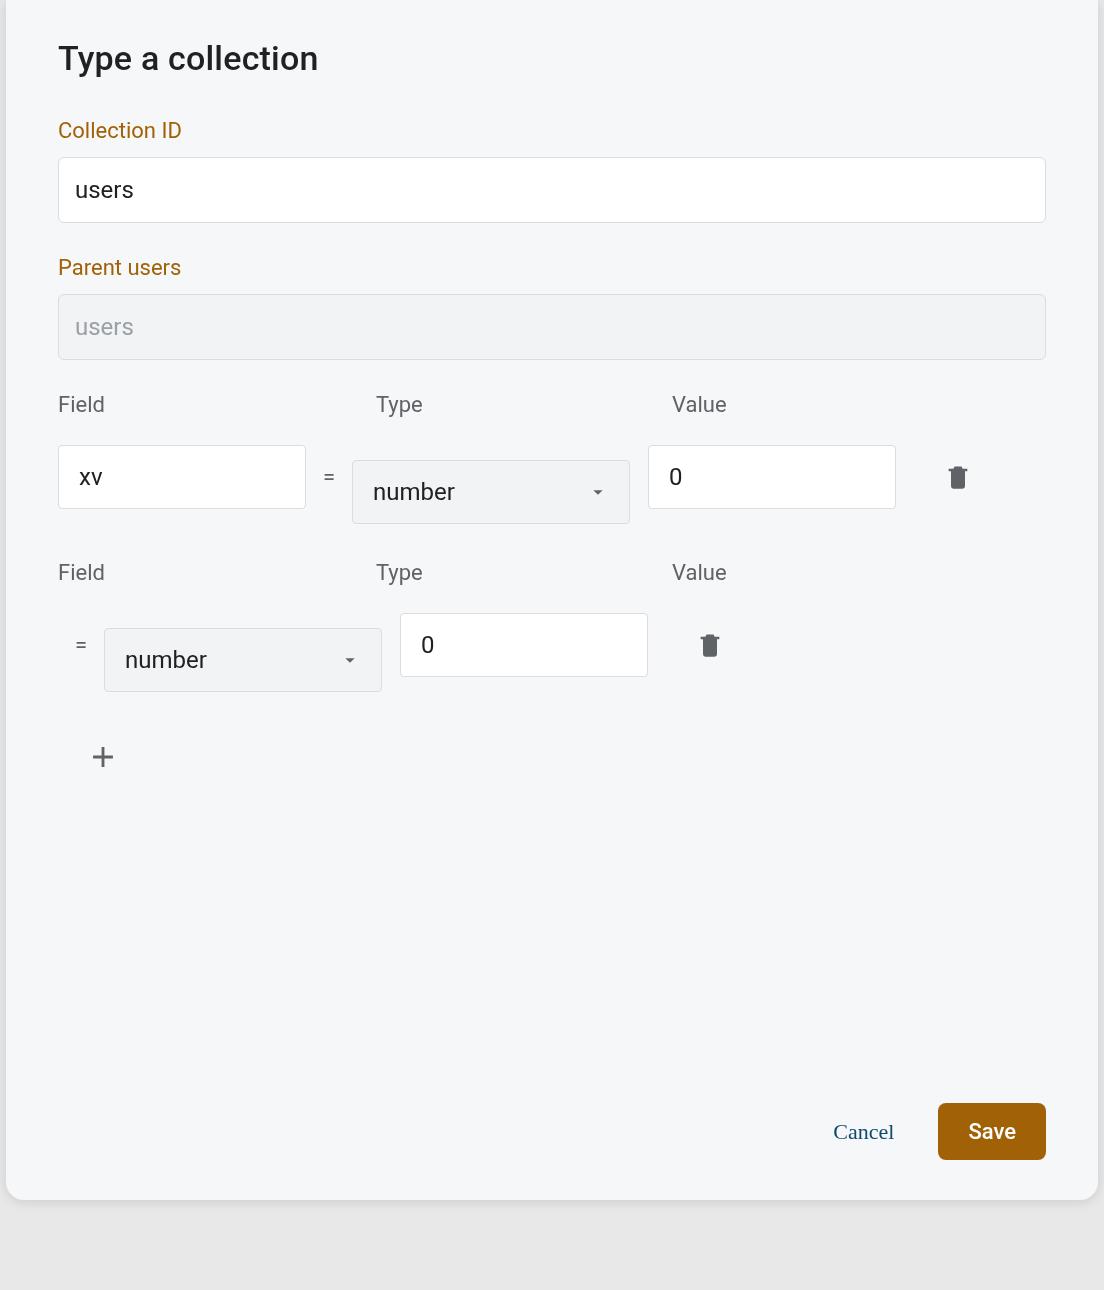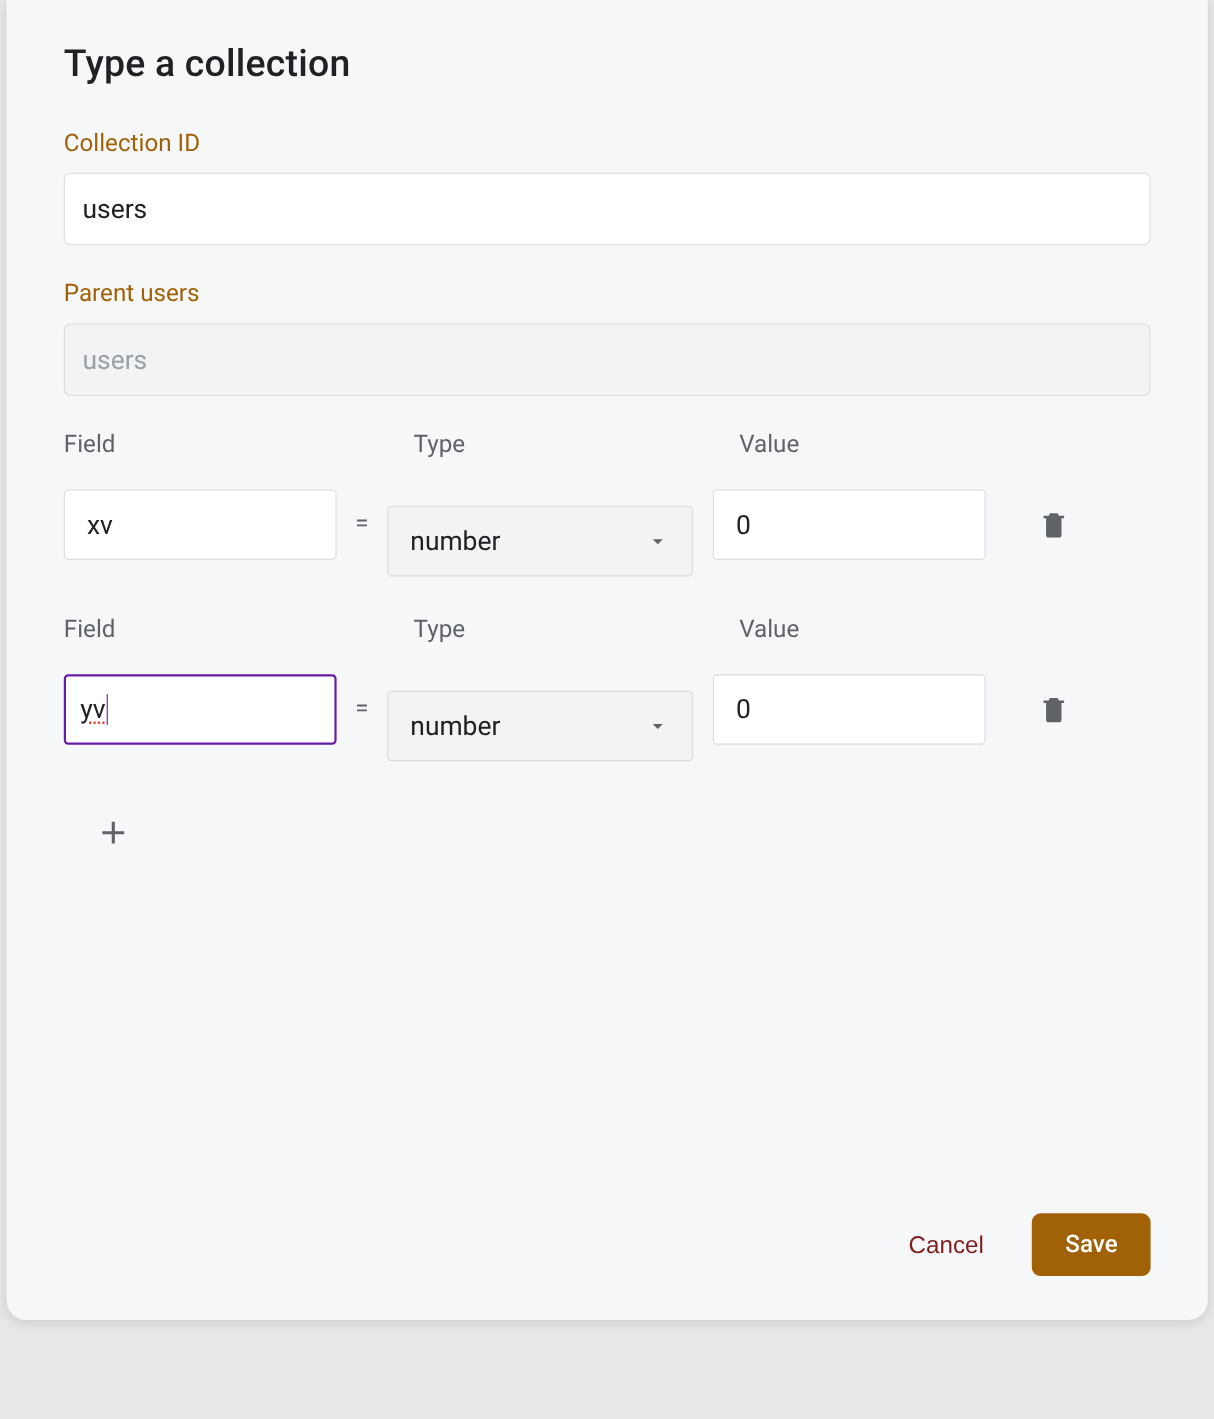--- a/index.html
+++ b/index.html
@@ -119,21 +119,21 @@
 
     .dropdown-arrow svg { width: 22px; height: 22px; display: block; fill: #5f6368; }
 
     .dialog-actions {
       position: absolute;
       bottom: 40px; right: 52px;
       display: flex; align-items: center; gap: 38px;
     }
     .btn-text {
       border: none; background: transparent; cursor: pointer;
-      font-size: 22px; color: #7f1d1d; font-family: Liberation Sans, sans-serif;
+      font-size: 22px; color: #0c4a6e; font-family: Liberation Serif, serif;
       padding: 8px 6px;
     }
     .btn-primary {
       border: none; cursor: pointer; font-family: inherit;
       background: #a16207; color: #fff;
       font-size: 22px; font-weight: 500;
       padding: 16px 30px; border-radius: 8px;
     }
 
     .cursor-caret {
@@ -206,24 +206,20 @@
     
     <div class="field-row" style="margin-top:36px">
       <div class="field-labels-row">
         <div class="col-field"><span class="form-label-small">Field</span></div>
         <div class="col-eq"></div>
         <div class="col-type"><span class="form-label-small">Type</span></div>
         <div class="col-value"><span class="form-label-small">Value</span></div>
         <div class="col-del"></div>
       </div>
       <div class="field-inputs-row">
-        <div class="field-name-input focused" style="display:flex;align-items:center;">
-          <span class="squiggle">yv</span>
-            <span class="cursor-caret"></span>
-        </div>
         <span class="eq-sign">=</span>
         <div class="type-select">
           <span>number</span>
           <span class="dropdown-arrow">
             <svg viewBox="0 0 24 24">
                 <path d="M7 10l5 5 5-5z"></path>
               </svg>
           </span>
         </div>
         <input class="value-input" type="text" value="0" style="">

